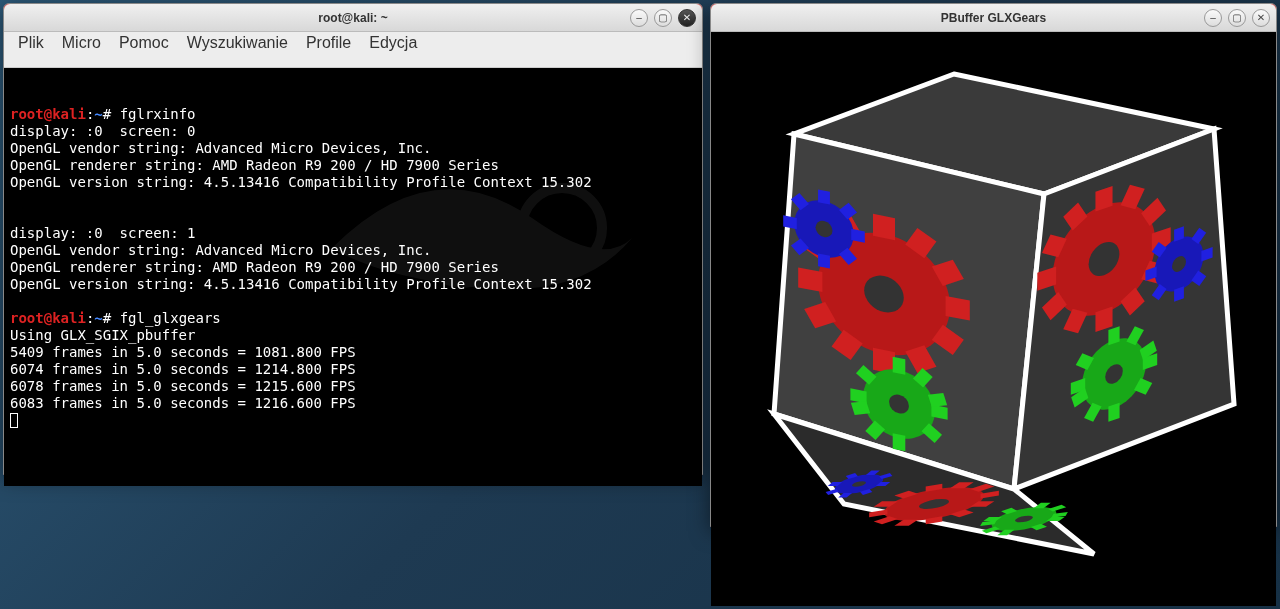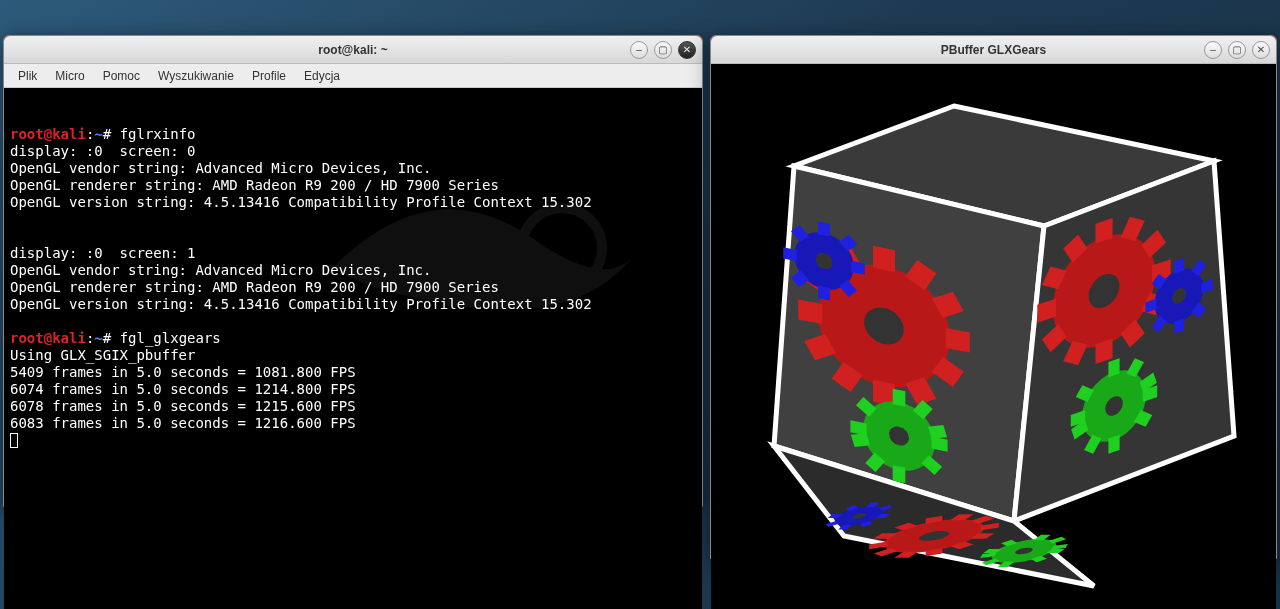--- a/index.html
+++ b/index.html
@@ -10,21 +10,20 @@
     font-family: sans-serif;
     position: relative;
     overflow: hidden;
   }
   .window {
     position: absolute;
     background: #ef4444;
     border: 1px solid #888;
     border-radius: 6px 6px 0 0;
     box-shadow: 0 4px 20px rgba(0,0,0,0.5);
-    margin-top: 32px;
   }
   .titlebar {
     height: 28px;
     background: linear-gradient(#f0f0f0, #d8d8d8);
     border-bottom: 1px solid #bbb;
     display: flex;
     align-items: center;
     justify-content: center;
     position: relative;
     border-radius: 6px 6px 0 0;
@@ -48,27 +47,26 @@
     background: linear-gradient(#fafafa, #ddd);
     display: flex;
     align-items: center;
     justify-content: center;
     font-size: 10px;
     color: #444;
     cursor: pointer;
   }
   .title-btn.close { background: linear-gradient(#555, #222); color: #eee; border-color:#333;}
   .menubar {
-    height: 24px;
+    height: 36px;
     background: #ededed;
     display: flex;
-    align-items: center;
     padding: 0 6px;
     gap: 2px;
-    font-size: 12px;
+    font-size: 16px;
     color: #333;
     border-bottom: 1px solid #ccc;
   }
   .menu-item { padding: 2px 8px; cursor: pointer; }
   .terminal {
     background: #000;
     font-family: "DejaVu Sans Mono", monospace;
     font-size: 14px;
     line-height: 17px;
     padding: 4px 6px;
@@ -126,21 +124,21 @@
     </div>
   </div>
   <div class="menubar">
     <span class="menu-item">Plik</span>
     <span class="menu-item">Micro</span>
     <span class="menu-item">Pomoc</span>
     <span class="menu-item">Wyszukiwanie</span>
     <span class="menu-item">Profile</span>
     <span class="menu-item">Edycja</span>
   </div>
-  <div class="terminal" style="height:536px;">
+  <div class="terminal" style="height:418px;">
 <svg class="dragon" viewBox="0 0 400 300">
   <path d="M50 150 Q150 50 250 120 Q320 170 350 140 Q300 200 200 190 Q100 180 50 150 Z" fill="#fff"></path>
   <circle cx="280" cy="130" r="40" fill="none" stroke="#fff" stroke-width="10"></circle>
   <circle cx="180" cy="150" r="35" fill="none" stroke="#fff" stroke-width="10"></circle>
 </svg>
 <span class="prompt-user">root</span><span class="prompt-at">@</span><span class="prompt-host">kali</span><span class="prompt-colon">:</span><span class="prompt-path">~</span><span class="prompt-sym">#</span> <span class="cmd">fglrxinfo</span>
 <span class="out">display: :0  screen: 0</span>
 <span class="out">OpenGL vendor string: Advanced Micro Devices, Inc.</span>
 <span class="out">OpenGL renderer string: AMD Radeon R9 200 / HD 7900 Series</span>
 <span class="out">OpenGL version string: 4.5.13416 Compatibility Profile Context 15.302</span>

